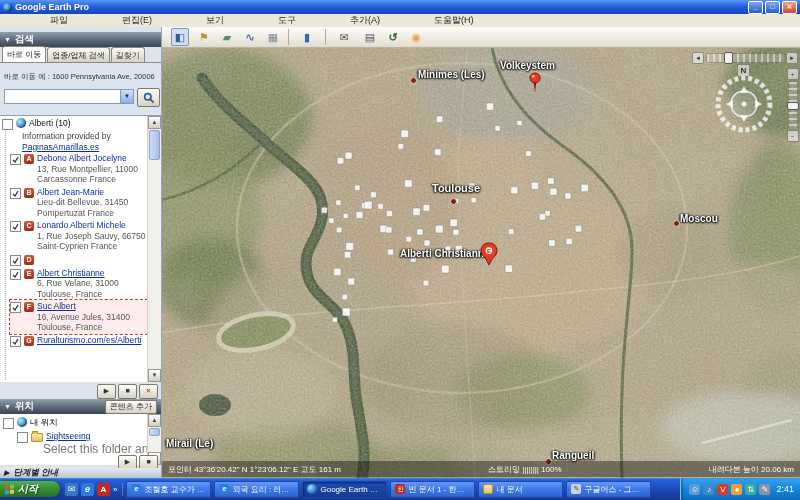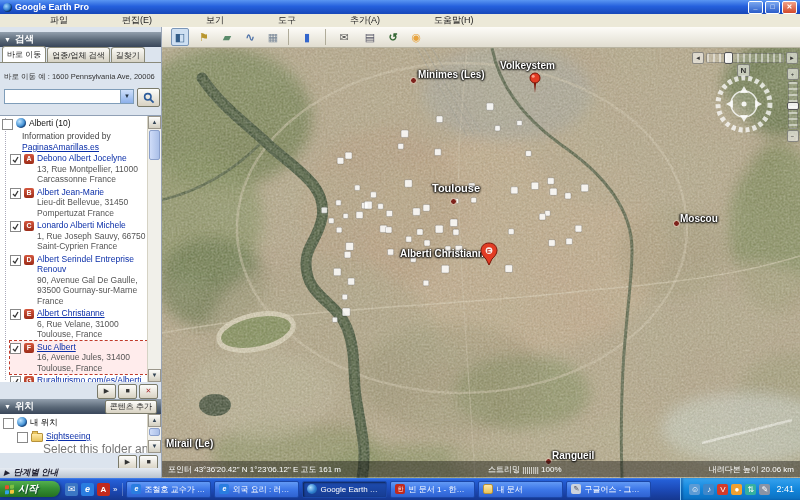--- a/index.html
+++ b/index.html
@@ -63,21 +63,21 @@
     box-sizing:border-box;font-size:6px;text-align:center;line-height:11px;color:#345;}
   .sthumb{position:absolute;left:1px;width:11px;background:linear-gradient(90deg,#cfdcf8,#aabfe8);border:1px solid #8ba0cc;border-radius:2px;box-sizing:border-box;}
   
   .btnrow{position:absolute;right:3px;display:flex;gap:2px;}
   .xpbtn{width:17px;height:13px;border:1px solid #7a7a6a;border-radius:2px;background:linear-gradient(180deg,#fdfdfb,#d8d2c2);
     font-size:7px;color:#333;text-align:center;line-height:12px;}
   .xpbtn.red{color:#a33;}
   #add-content{margin-left:auto;height:12px;border:1px solid #7a7a6a;border-radius:2px;background:linear-gradient(180deg,#fdfdfb,#d8d2c2);
     color:#222;font-size:8px;font-weight:normal;padding:0 4px;line-height:11px;}
   
-  #places{position:absolute;top:387px;left:0;right:0;height:39px;background:#fff;font-size:8.5px;overflow:hidden;padding:2px 14px 0 3px;box-sizing:border-box;line-height:10px;}
+  #places{position:absolute;top:387px;left:0;right:0;height:51px;background:#fff;font-size:8.5px;overflow:hidden;padding:2px 14px 0 3px;box-sizing:border-box;line-height:10px;}
   .folder{flex:0 0 auto;width:10px;height:7px;background:linear-gradient(180deg,#ffe9a8,#e8c35a);border:1px solid #b8923a;border-radius:1px;position:relative;margin-top:2px;}
   .folder:before{content:"";position:absolute;top:-3px;left:0;width:4px;height:2px;background:#e8c35a;border:1px solid #b8923a;border-bottom:none;}
   .sight{color:#0a2ea8;text-decoration:underline;}
   .pdesc{margin-left:40px;color:#777;font-size:12px;white-space:nowrap;overflow:hidden;}
   
   #toolbar{position:absolute;top:27px;left:162px;right:0;height:21px;background:linear-gradient(180deg,#fdfcf8,#e1ddd0);
     border-bottom:1px solid #b8b4a2;display:flex;align-items:center;gap:7px;padding:0 9px;box-sizing:border-box;}
   .tbi{width:16px;height:16px;display:flex;align-items:center;justify-content:center;font-size:11px;}
   .tb-toggle{border:1px solid #7a96b8;background:#cfe0f2;border-radius:2px;color:#345e8a;}
   .tb-pin{color:#b8962e;}.tb-poly{color:#5a8a6a;}.tb-path{color:#5577aa;font-weight:bold;}
@@ -267,25 +267,20 @@
             
           </span>
         </div>
         <div class="row result-row">
           <span class="chk">
             <svg width="7" height="7">
               <polyline points="1,4 3,6 6,1" fill="none" stroke="#333" stroke-width="1.3"></polyline>
             </svg>
           </span>
           <span class="letter-ic">D</span>
-          <span class="rtext">
-            <span class="r-name">Albert Serindel Entreprise Renouv</span><br>
-            <span class="r-addr">90, Avenue Gal De Gaulle, 93500 Gournay-sur-Marne France</span>
-            
-          </span>
         </div>
         <div class="row result-row link">
           <span class="chk">
             <svg width="7" height="7">
               <polyline points="1,4 3,6 6,1" fill="none" stroke="#333" stroke-width="1.3"></polyline>
             </svg>
           </span>
           <span class="letter-ic">E</span>
           <span class="rtext">
             <span class="r-name">Albert Christianne</span><br>

